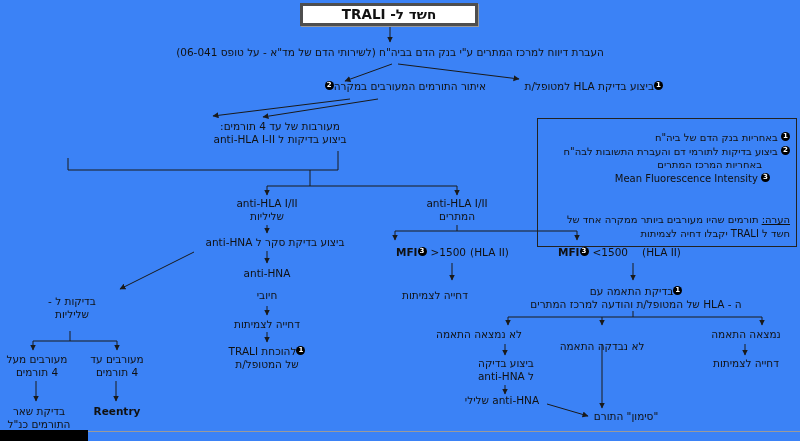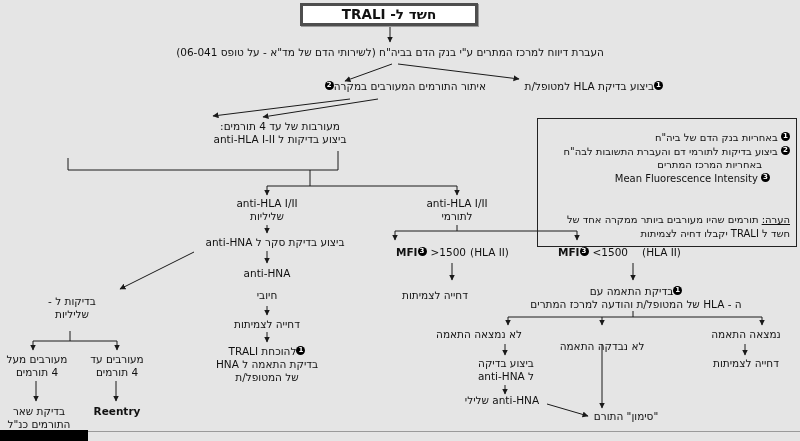--- a/index.html
+++ b/index.html
@@ -1,17 +1,17 @@
 <!DOCTYPE html>
 <html><head>
 <meta charset="utf-8">
 <style>
   html,body{margin:0;padding:0;background:#fff;}
   .canvas{
-    position:relative;width:800px;height:441px;background:#e5e5e5;overflow:hidden;
+    position:relative;width:800px;height:441px;background:#3b82f6;overflow:hidden;
     font-family:"DejaVu Sans",sans-serif;color:#111;
   }
   .arrows{position:absolute;left:0;top:0;width:800px;height:441px;}
   .node{position:absolute;text-align:center;font-size:10.5px;line-height:12.5px;white-space:nowrap;}
   .title-box{
     position:absolute;left:300px;top:3px;width:172px;background:#fff;
     border:3px solid #4e4e4e;box-shadow:1px 1px 0 #9a9a9a;
     text-align:center;font-weight:bold;font-size:13.5px;line-height:17px;
   }
   .mk{
@@ -108,39 +108,38 @@
     <div>ביצוע בדיקות ל anti-HLA I-II</div>
   </div>
 
   <div class="node" dir="rtl" style="left:217px;top:197px;width:100px;">
     <div>anti-HLA I/II</div>
     <div>שליליות</div>
   </div>
 
   <div class="node" dir="rtl" style="left:407px;top:197px;width:100px;">
     <div>anti-HLA I/II</div>
-    <div>לתורמי</div>
+    <div>המתרים</div>
   </div>
 
   <div class="node" dir="rtl" style="left:196px;top:236px;width:158px;">
     <span>ביצוע בדיקת סקר ל anti-HNA</span>
   </div>
 
   <div class="node" dir="rtl" style="left:227px;top:267px;width:80px;">
     <div>anti-HNA</div>
     <div class="stack2">חיובי</div>
   </div>
 
   <div class="node" dir="rtl" style="left:222px;top:318px;width:90px;">
     <span>דחייה לצמיתות</span>
   </div>
 
   <div class="node" dir="rtl" style="left:207px;top:345px;width:120px;">
     <div><span class="mk">1</span><span>להוכחת TRALI</span></div>
-    <div>בדיקת התאמה ל HNA</div>
     <div>של המטופל/ת</div>
   </div>
 
   <div class="node" dir="rtl" style="left:3px;top:295px;width:138px;">
     <div>בדיקות ל -</div>
     <div>שליליות</div>
   </div>
 
   <div class="node" dir="rtl" style="left:3px;top:353px;width:68px;">
     <div>מעורבים מעל</div>

